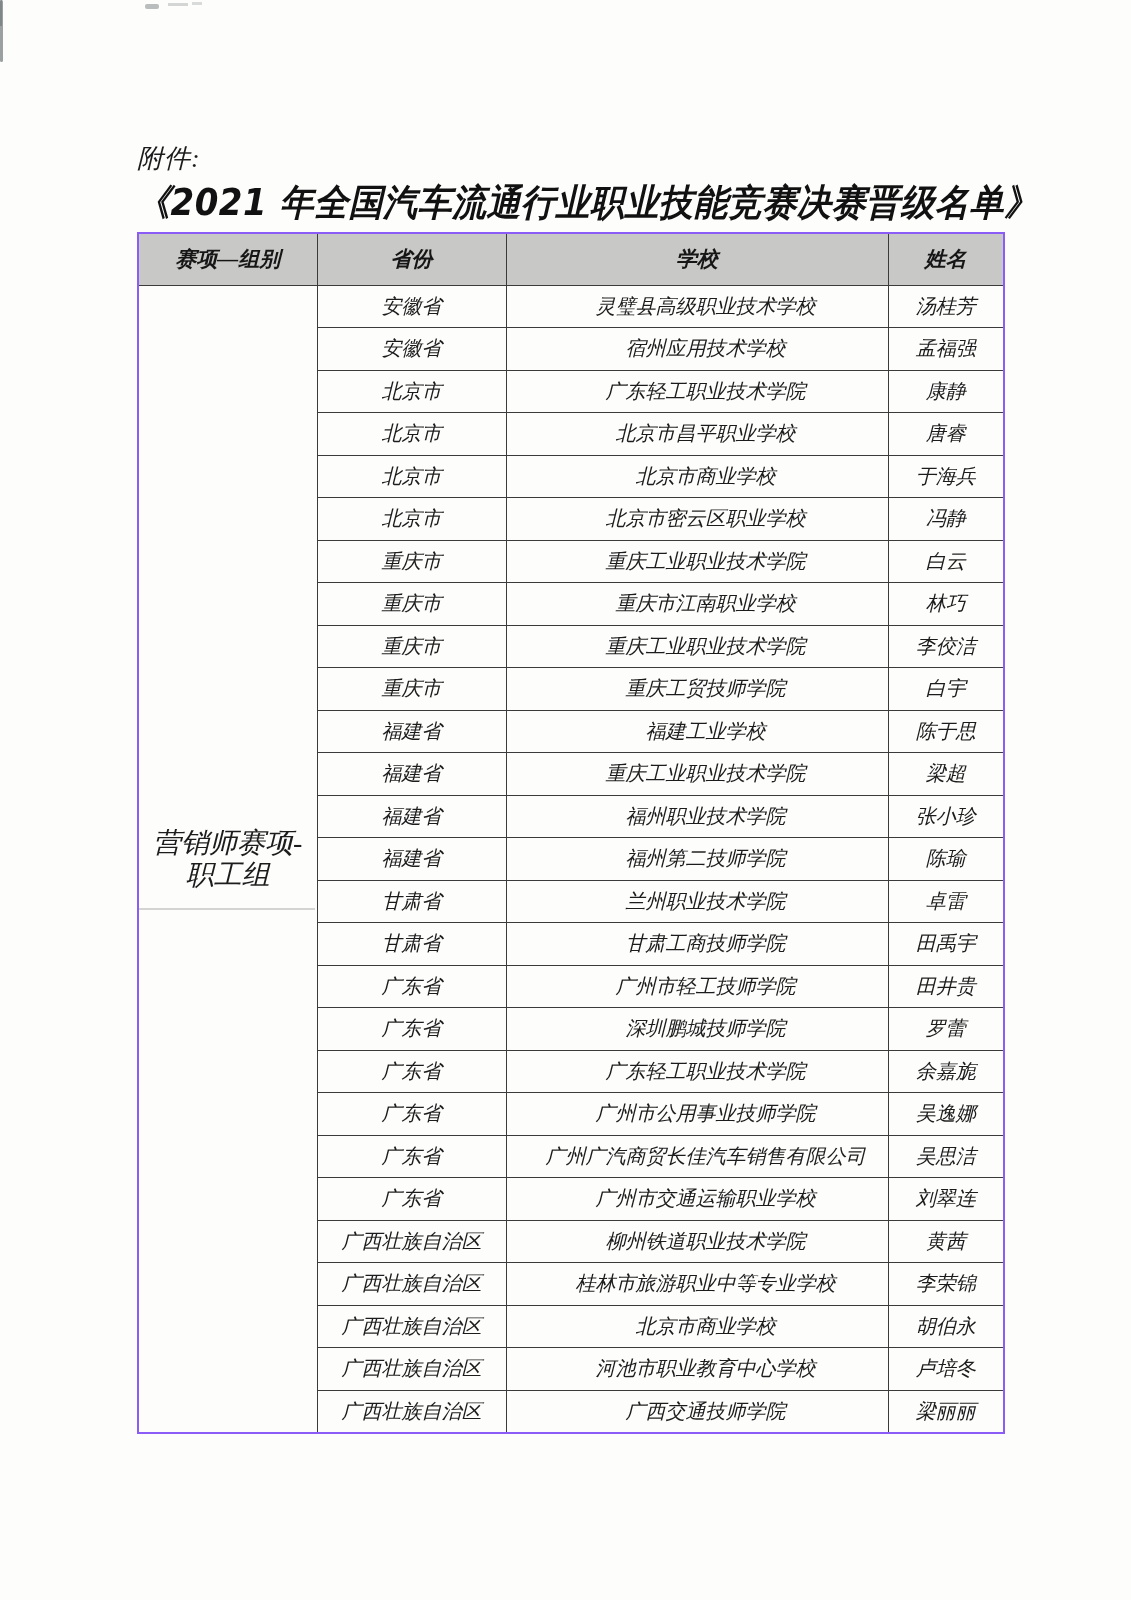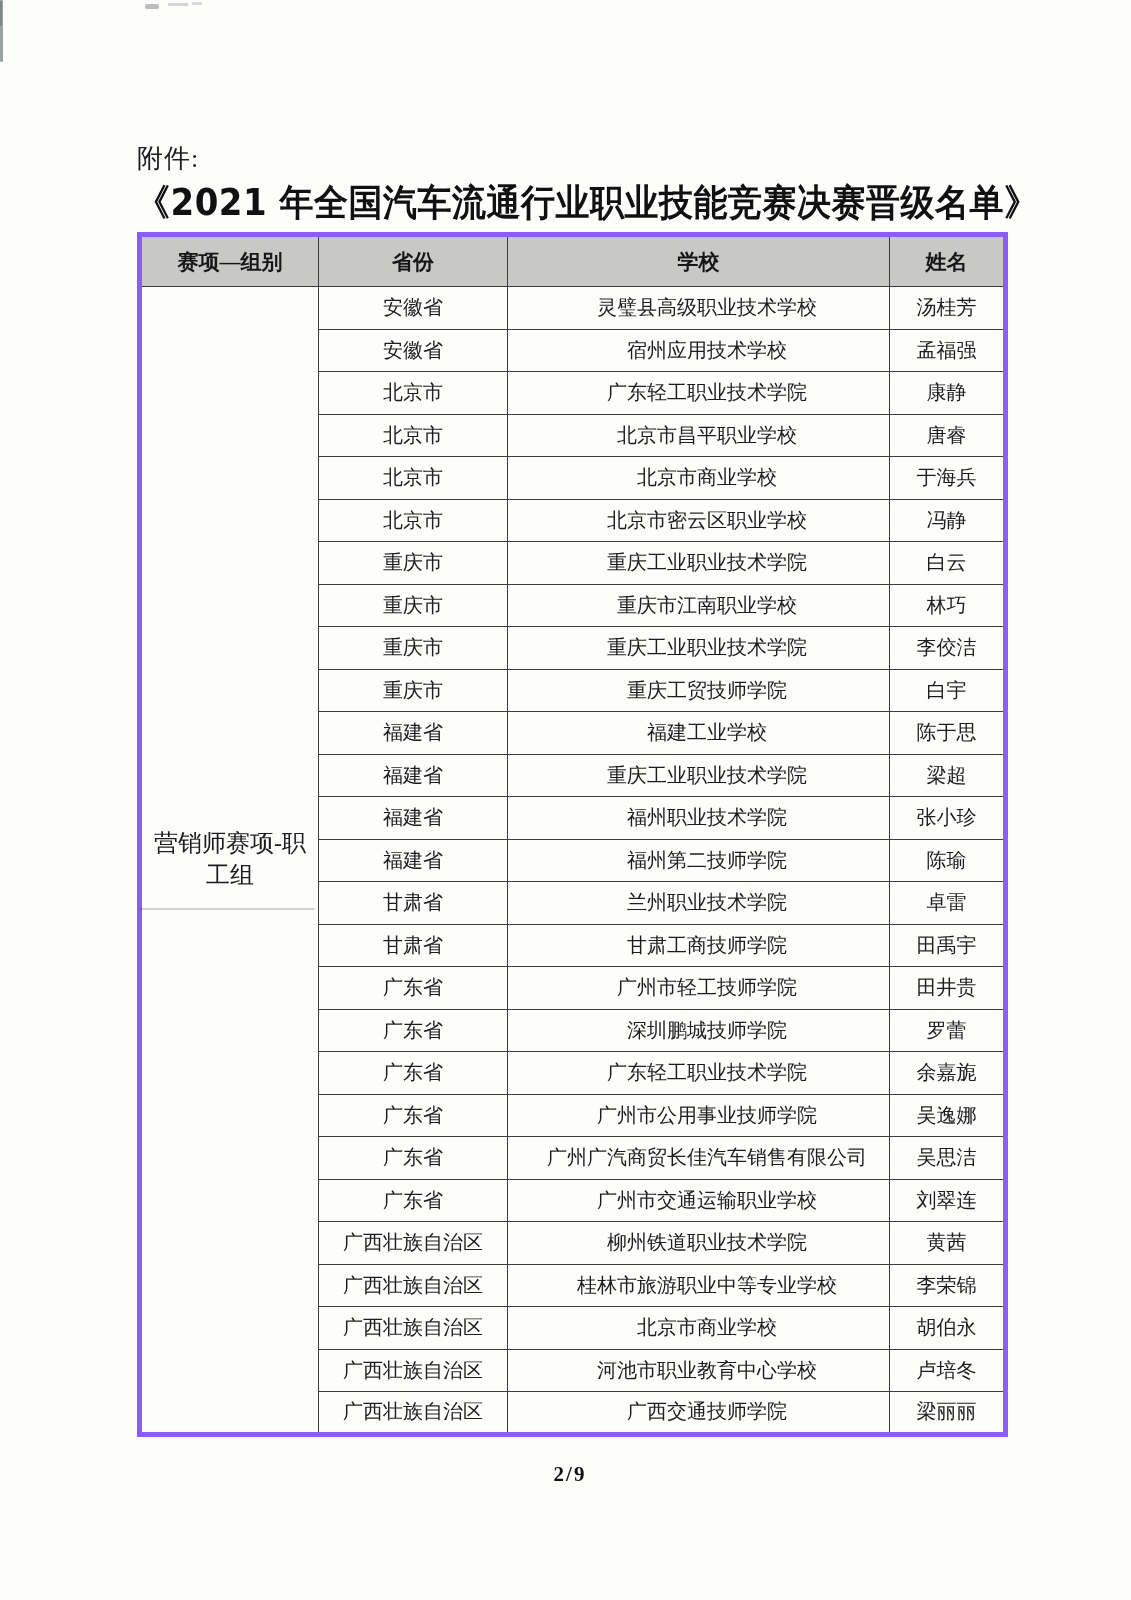--- a/index.html
+++ b/index.html
@@ -4,21 +4,21 @@
 <style>
   * { margin: 0; padding: 0; box-sizing: border-box; }
   html, body {
     width: 1131px; height: 1600px;
     background: #fdfdfc;
     font-family: "Liberation Serif", "DejaVu Serif", serif;
     color: #1c1c1c;
     overflow: hidden;
     position: relative;
   }
-  .page { position: absolute; inset: 0; }
+  .page { position: absolute; inset: 0; font-style: italic; }
 
   
   .artifact { position: absolute; pointer-events: none; }
   .edge-streak-1 { left: 0; top: 8; width: 3px; height: 62px; background: rgba(75,85,85,0.55); border-radius: 2px; }
   .edge-streak-2 { left: 0; top: 82; width: 2px; height: 26px; background: rgba(75,85,85,0.35); }
   .speck-1 { left: 145px; top: 4px; width: 14px; height: 5px; background: rgba(120,125,125,0.5); border-radius: 2px; }
   .speck-2 { left: 168px; top: 3px; width: 20px; height: 3px; background: rgba(150,155,155,0.4); }
   .speck-3 { left: 192px; top: 2px; width: 10px; height: 3px; background: rgba(150,155,155,0.35); }
   .ghost-line { left: 139px; top: 908px; width: 176px; height: 2px; background: rgba(70,70,70,0.22); }
 
@@ -36,21 +36,21 @@
     color: #111;
     transform: scaleY(1.08);
     transform-origin: top left;
   }
 
   table.roster {
     position: absolute; left: 137px; top: 232px;
     width: 866px;
     border-collapse: collapse;
     table-layout: fixed;
-    border: 5px solid #8b5cf6;
+    border: 2px solid #8b5cf6;
   }
   col.c-group { width: 179px; }
   col.c-province { width: 189px; }
   col.c-school { width: 382px; }
   col.c-name { width: 116px; }
 
   .roster th, .roster td {
     border: 1.5px solid #3b3b3b;
     text-align: center;
     vertical-align: middle;
@@ -69,21 +69,21 @@
     background: #fdfdfc;
   }
   .roster tbody td.school {
     text-align: center;
     padding-left: 17px;
   }
   .roster td.group-cell { vertical-align: middle; }
   .group-label {
     width: 162px;
     margin: 7px auto;
-    font-size: 24px;
+    font-size: 28px;
     line-height: 32px;
     text-align: center;
     word-break: break-all;
   }
 
   .page-number {
     position: absolute; left: 137px; top: 1462px;
     width: 866px;
     text-align: center;
     font-size: 21px;
@@ -259,15 +259,14 @@
         <tr>
           <td>广西壮族自治区</td>
           <td class="school">广西交通技师学院</td>
           <td>梁丽丽</td>
         </tr>
       </tbody>
   </table>
 
   <div class="artifact ghost-line"></div>
 
-  <div class="page-number">2/9</div>
 
 </div>
 
 </body></html>

